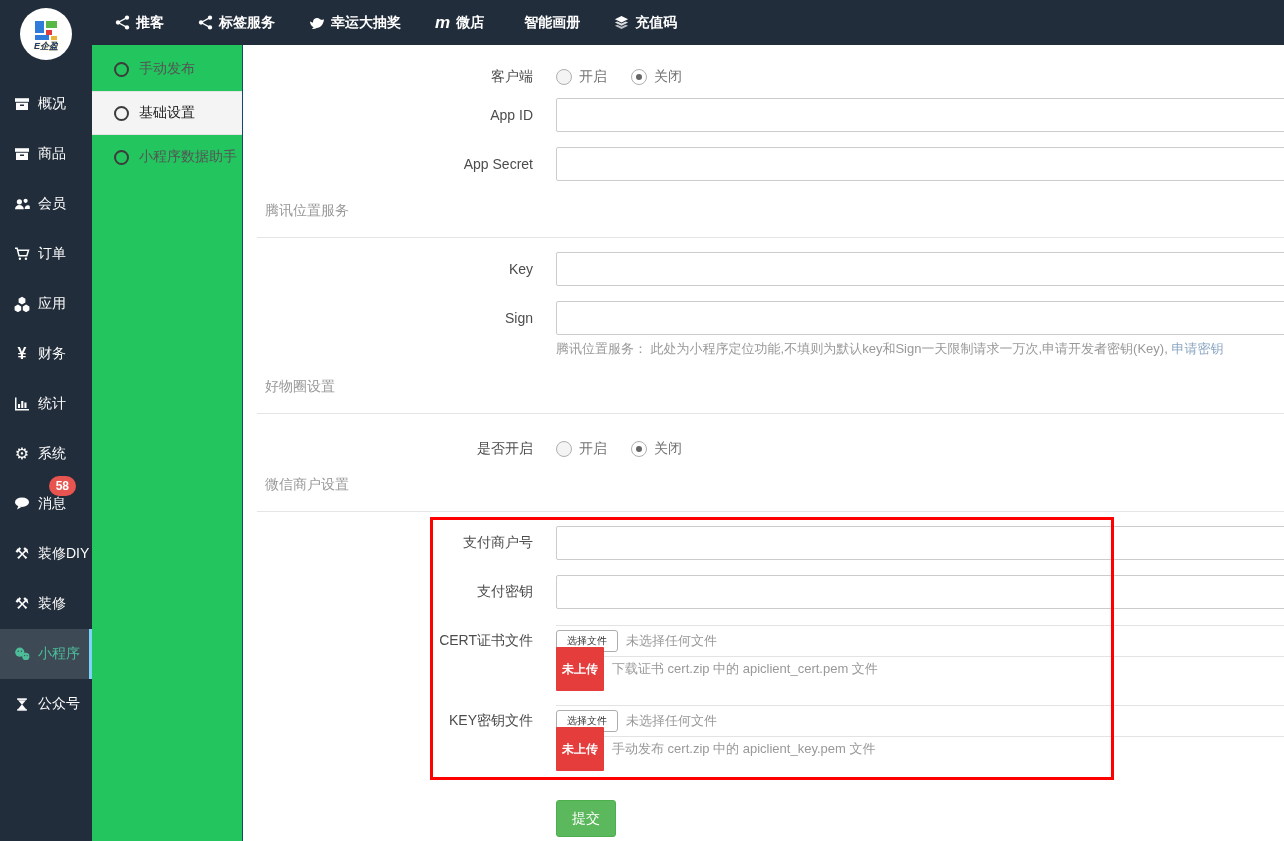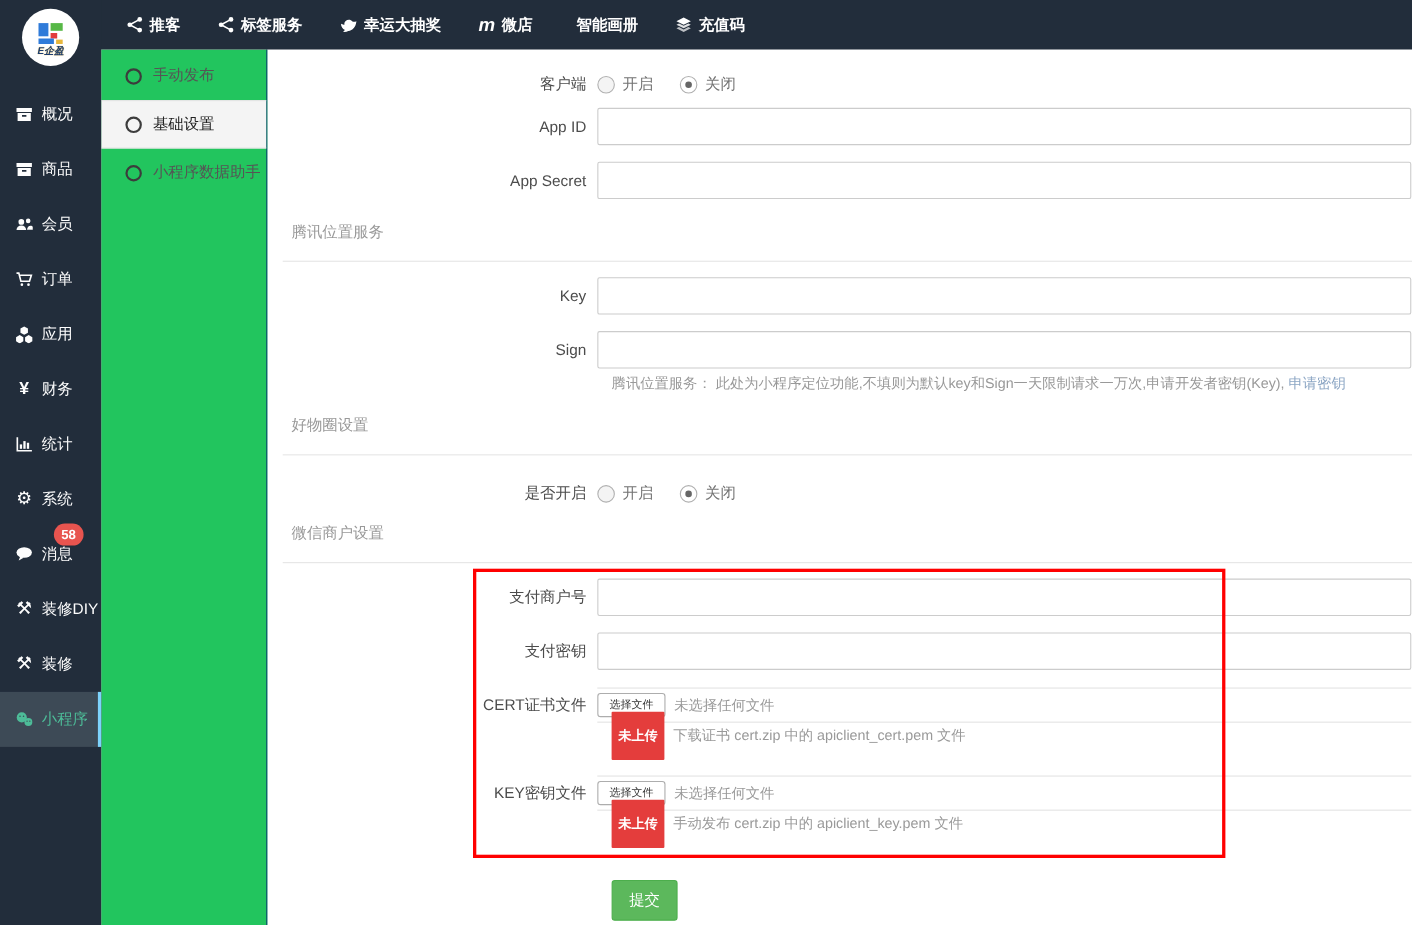--- a/index.html
+++ b/index.html
@@ -28,21 +28,21 @@
   .glyph{font-size:16px;line-height:1}
   .count-badge{position:absolute;top:-3px;right:16px;background:#e8544f;color:#fff;font-size:12px;font-weight:bold;line-height:1;padding:4px 7px;border-radius:10px}
   
   .submenu{position:absolute;left:92px;top:45px;bottom:0;width:151px;background:#22c55e;border-right:1px solid #0c4a6e;z-index:2;padding-top:2px;box-sizing:border-box}
   .sub-item{height:44px;display:flex;align-items:center;padding-left:22px;gap:10px;font-size:14px;color:#555;cursor:pointer;box-sizing:border-box}
   .sub-item .ring{width:11px;height:11px;border:2px solid #3c3c3c;border-radius:50%;flex:none}
   .sub-item.active{background:#f4f4f4;border-top:1px solid #e4e4e4;border-bottom:1px solid #e4e4e4;font-weight:normal;color:#222}
   
   .main{position:absolute;left:243px;top:45px;width:1041px;height:796px;background:#fff;overflow:hidden}
   .row{position:absolute;left:0;display:flex;align-items:center}
-  .lbl{width:290px;text-align:right;margin-right:10px;font-size:14px;color:#4c4c4c;flex:none}
+  .lbl{width:290px;text-align:right;margin-right:23px;font-size:14px;color:#4c4c4c;flex:none}
   .tinput{width:740px;height:34px;box-sizing:border-box;border:1px solid #ccc;border-radius:2px;padding:0 8px;font-size:14px;color:#333;outline:none;flex:none}
   .sec-title{position:absolute;left:22px;font-size:14px;color:#999}
   .sec-line{position:absolute;left:14px;right:0;border-top:1px solid #e5e5e5;height:0}
   .radio-group{display:flex;align-items:center}
   .radio{width:14px;height:14px;border:1px solid #b0b0b0;border-radius:50%;background:#f4f4f4;display:inline-flex;align-items:center;justify-content:center;cursor:pointer;flex:none}
   .radio.checked{background:#fff}
   .radio .dot{width:6px;height:6px;border-radius:50%;background:transparent}
   .radio.checked .dot{background:#666}
   .radio-label{font-size:14px;color:#737373;margin-left:7px;margin-right:24px}
   .help-row{position:absolute;left:313px;font-size:13px;color:#999;white-space:nowrap}
@@ -254,20 +254,32 @@
             <circle cx="4.2" cy="5.2" r=".7" fill="#3d4a56"></circle>
             <circle cx="7.4" cy="5.2" r=".7" fill="#3d4a56"></circle>
             <circle cx="10.6" cy="9.6" r=".6" fill="#3d4a56"></circle>
             <circle cx="13.1" cy="9.6" r=".6" fill="#3d4a56"></circle>
           </svg>
         </span>
         <span class="side-label">小程序</span>
 
       </div>
 
+      <div class="side-item">
+        <span class="sicon">
+          <svg viewBox="0 0 16 16" width="14" height="15" fill="currentColor">
+            <path d="M2.5.9h11v1.9h-11z"></path>
+            <path d="M2.5 13.2h11v1.9h-11z"></path>
+            <path d="M3.5 3h9L8 8.2z"></path>
+            <path d="M3.5 13h9L8 7.8z"></path>
+          </svg>
+        </span>
+        <span class="side-label">公众号</span>
+
+      </div>
     </div>
 </aside>
 
 <aside class="submenu">
 
     <div class="sub-item">
       <span class="ring"></span>
       <span>手动发布</span>
     </div>
 

